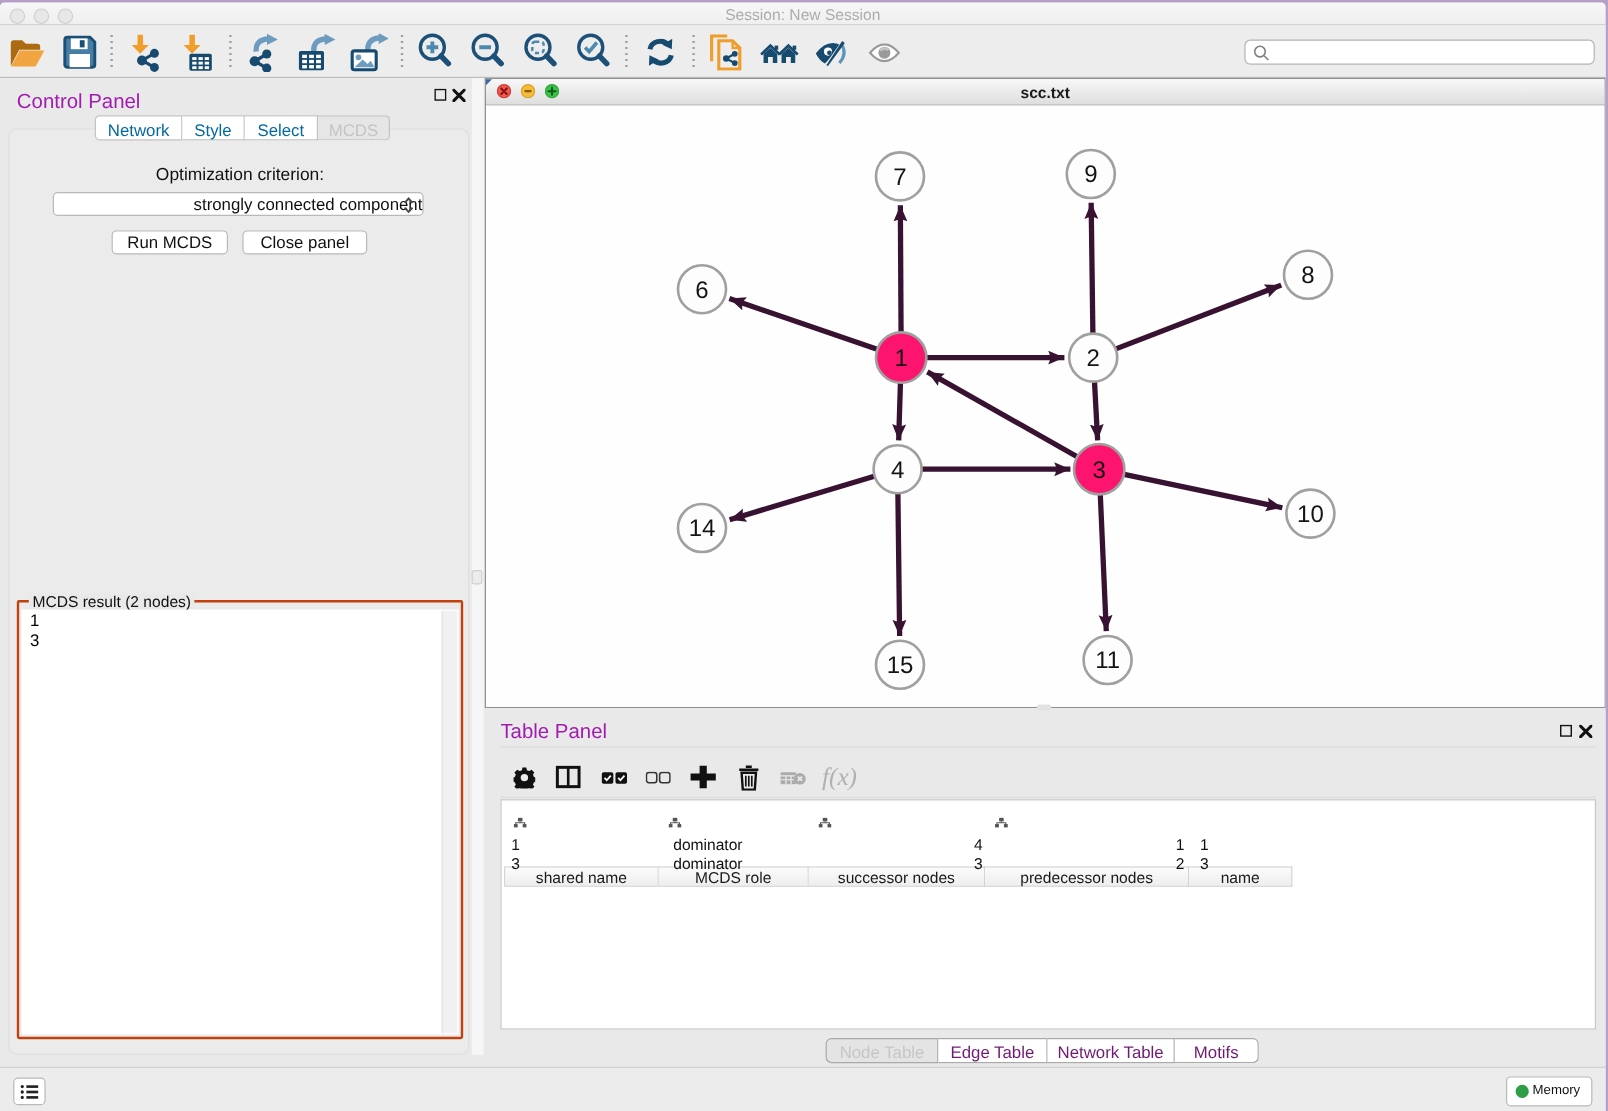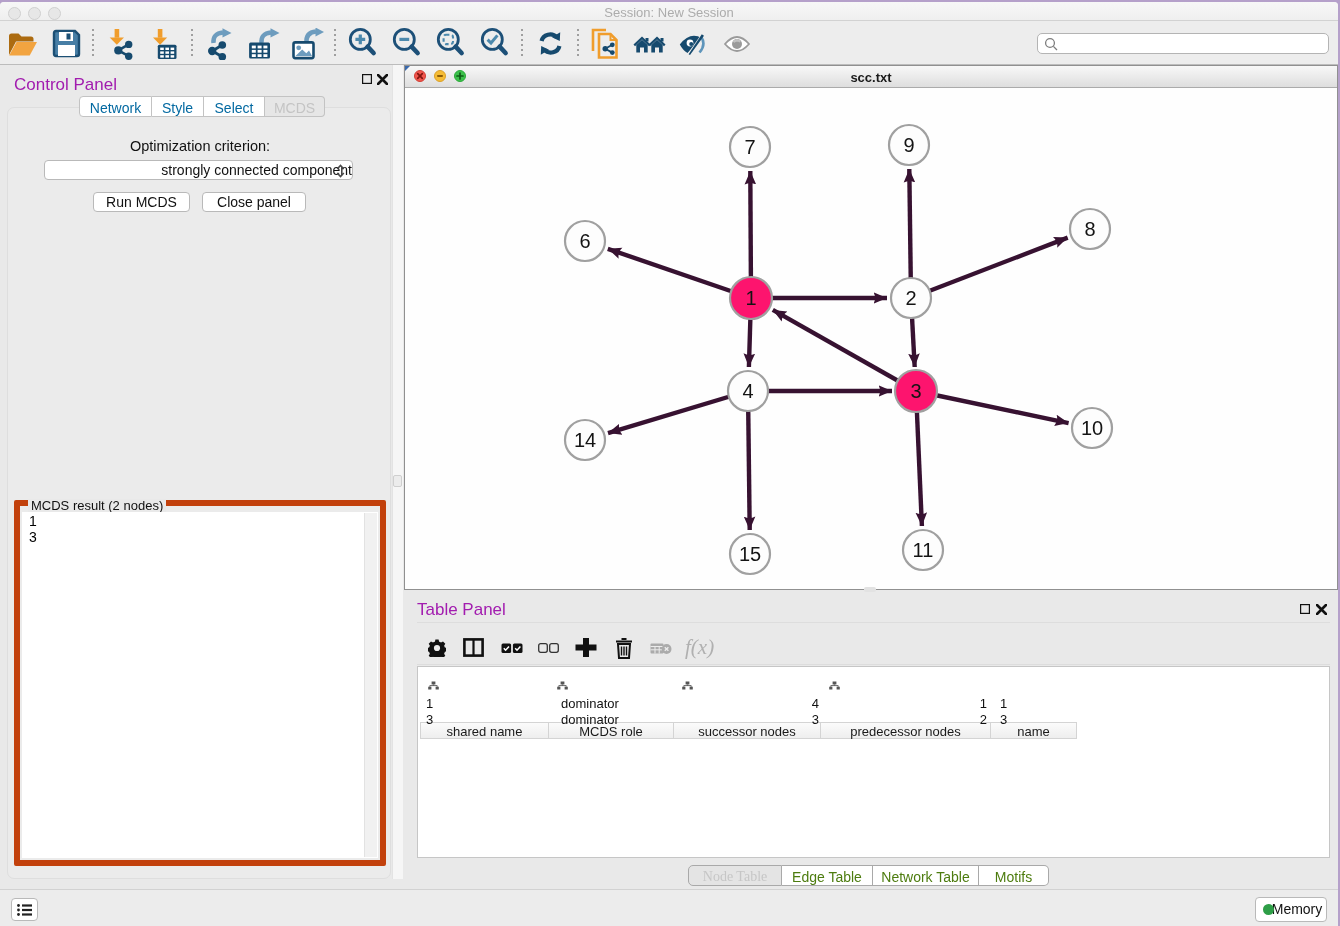--- a/index.html
+++ b/index.html
@@ -52,23 +52,23 @@
   border-top:1px solid #dddddd; border-bottom:1px solid #dddddd; }
 #tblbox { position:absolute; left:13px; top:74px; width:913px; height:192px;
   background:#fff; border:1px solid #c6c6c6; }
 .hcell { position:absolute; top:10px; height:17px; background:linear-gradient(#fbfbfb,#eeeeee);
   border:1px solid #d4d4d4; border-left:none; font-size:13px; color:#1a1a1a; text-align:center;
   line-height:17px;margin-top:45px; }
 .hicon { position:absolute; top:14px; }
 .cell { position:absolute; font-size:13px; color:#111; height:16px; line-height:16px; }
 
 #btabs { position:absolute; left:688px; top:863px; display:flex; font-size:14px; }
-.btab { border:1px solid #a9a9a9; background:#fff; color:#4d7c0f; padding-top:3px;
+.btab { border:1px solid #a9a9a9; background:#fff; color:#701a75; padding-top:3px;
   height:21px; border-left:none; text-align:center; }
-.btab:first-child { border-left:1px solid #a9a9a9; border-radius:5px 0 0 5px;font-family:Liberation Serif, serif; }
+.btab:first-child { border-left:1px solid #a9a9a9; border-radius:5px 0 0 5px; }
 .btab:last-child { border-radius:0 5px 5px 0; }
 .btab.sel { background:#e4e4e4; color:#c6c6c6; }
 #statusbar { position:absolute; left:0; top:887px; width:1338px; height:37px;
   background:#ececec; border-top:1px solid #d2d2d2; }
 </style>
 </head>
 <body>
 <div id="app">
   <div id="titlebar">
     <div class="tl" style="left:8px"></div>
@@ -254,21 +254,21 @@
     </div>
     <div style="position:absolute;left:0;top:73px;width:400px;text-align:center;font-size:14.5px;color:#111">Optimization criterion:</div>
     <div class="btn" style="left:44px;top:95px;width:309px;height:20px;text-align:right;line-height:18px;padding-left:0">strongly connected component
       <svg style="position:absolute;right:7px;top:3px" width="9" height="14" viewBox="0 0 9 14">
           <path d="M1.2 5 L4.5 1.4 L7.8 5" fill="none" stroke="#4a4a4a" stroke-width="1.6"></path>
           <path d="M1.2 9 L4.5 12.6 L7.8 9" fill="none" stroke="#4a4a4a" stroke-width="1.6"></path>
         </svg>
     </div>
     <div class="btn" style="left:93px;top:127px;width:97px;height:20px;line-height:18px">Run MCDS</div>
     <div class="btn" style="left:202px;top:127px;width:104px;height:20px;line-height:18px">Close panel</div>
-    <div style="position:absolute;left:14px;top:435px;width:372px;height:366px;border:6px solid #c2410c;border-radius:2px">
+    <div style="position:absolute;left:14px;top:435px;width:372px;height:366px;border:2px solid #c2410c;border-radius:2px">
       <div style="position:absolute;left:8px;top:-7px;background:#e9e9e9;font-size:13px;color:#111;padding:0 3px;line-height:13px">MCDS result (2 nodes)</div>
       <div style="position:absolute;left:2px;top:6px;right:2px;bottom:2px;background:#fff;font-size:14px;padding:1px 0 0 7px;line-height:16px">1<br>3</div>
       <div style="position:absolute;right:3px;top:7px;width:13px;bottom:3px;background:#f1f1f1;border-left:1px solid #e2e2e2"></div>
     </div>
   </div>
   <div id="netwin">
     <div id="nettitle">
       <div style="position:absolute;left:0;top:0;border-style:solid;border-width:5px 5px 0 0;border-color:#3969ac transparent transparent transparent"></div>
       <div class="mac" style="left:9px">
           <svg width="12" height="12" viewBox="0 0 12 12">
@@ -451,19 +451,19 @@
     <div class="btn" style="left:11px;top:8px;width:27px;height:23px">
       <svg width="15" height="12" viewBox="0 0 15 12" style="margin-top:5px">
         <circle cx="1.5" cy="1.5" r="1.4" fill="#222"></circle>
           <rect x="5" y="0.4" width="10" height="2.2" fill="#222"></rect>
         <circle cx="1.5" cy="6" r="1.4" fill="#222"></circle>
           <rect x="5" y="4.9" width="10" height="2.2" fill="#222"></rect>
         <circle cx="1.5" cy="10.5" r="1.4" fill="#222"></circle>
           <rect x="5" y="9.4" width="10" height="2.2" fill="#222"></rect>
       </svg>
     </div>
-    <div class="btn" style="left:1255px;top:7px;width:72px;height:25px;font-size:14px;line-height:23px;padding-left:12px">Memory</div>
+    <div class="btn" style="left:1255px;top:7px;width:72px;height:25px;font-size:11px;line-height:23px;padding-left:12px">Memory</div>
     <div style="position:absolute;left:1263px;top:14px;width:11px;height:11px;border-radius:50%;background:#2e9e47"></div>
   </div>
   <div style="position:absolute;left:392px;top:63px;width:11px;height:814px;background:#f6f6f6;border-left:1px solid #e3e3e3"></div>
   <div style="position:absolute;left:393px;top:473px;width:9px;height:12px;background:#ececec;border:1px solid #cfcfcf;border-radius:2px"></div>
   <div style="position:absolute;left:864px;top:585px;width:12px;height:5px;background:#e2e2e2;border-radius:2px"></div>
 </div>
 
 </body></html>

